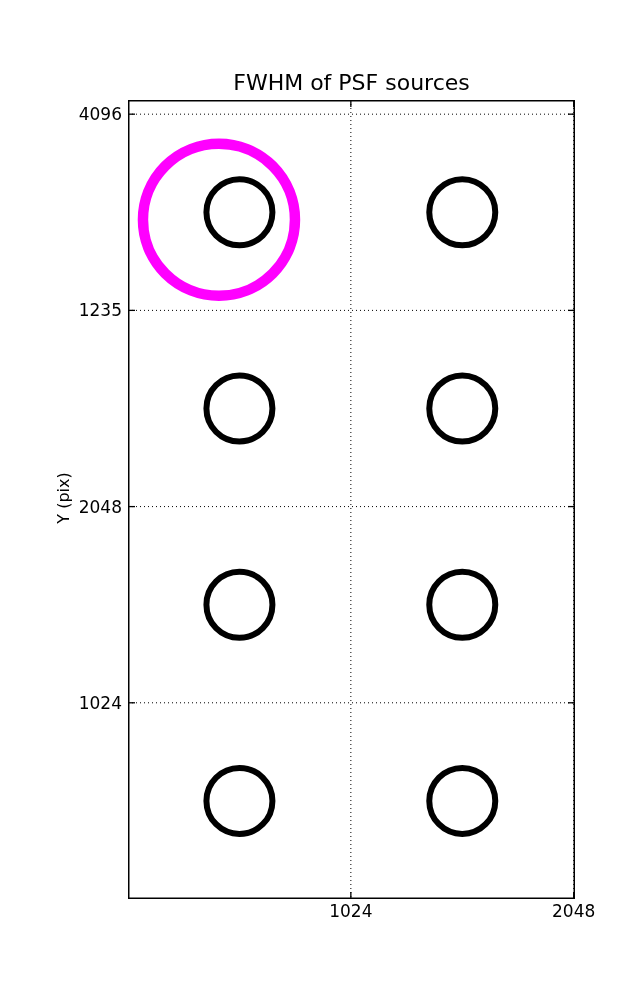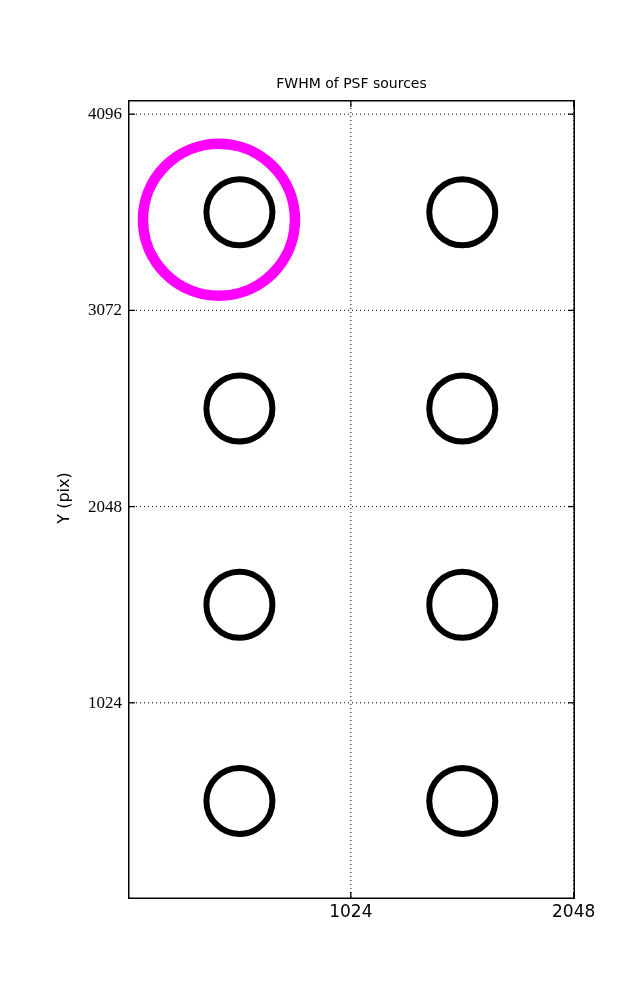--- a/index.html
+++ b/index.html
@@ -15,21 +15,21 @@
     font-family: "DejaVu Sans", "Liberation Sans", sans-serif;
     color: #000000;
     overflow: hidden;
   }
   .chart-title {
     position: absolute;
     left: 128px;
     width: 447px;
     top: 72px;
     text-align: center;
-    font-size: 14px;
+    font-size: 22px;
     line-height: 22px;
     white-space: nowrap;
   }
   .x-axis-label {
     position: absolute;
     left: 128px;
     width: 447px;
     top: 926px;
     text-align: center;
     font-size: 16px;
@@ -56,21 +56,20 @@
   }
   .tick-label {
     position: absolute;
     font-size: 17px;
     line-height: 18px;
     white-space: nowrap;
   }
   .y-tick-label {
     right: 515px;
     text-align: center;
-    font-family: Liberation Serif, serif;
   }
   .x-tick-label {
     width: 80px;
     text-align: center;
     top: 902px;
   }
 </style>
 </head>
 <body>
 
@@ -103,18 +102,18 @@
       <circle cx="334.2706913339825" cy="308.48681055155873" r="33" fill="none" stroke="#000000" stroke-width="6"></circle>
       <circle cx="111.42356377799416" cy="504.69208633093524" r="33" fill="none" stroke="#000000" stroke-width="6"></circle>
       <circle cx="334.2706913339825" cy="504.69208633093524" r="33" fill="none" stroke="#000000" stroke-width="6"></circle>
       <circle cx="111.42356377799416" cy="700.8973621103117" r="33" fill="none" stroke="#000000" stroke-width="6"></circle>
       <circle cx="334.2706913339825" cy="700.8973621103117" r="33" fill="none" stroke="#000000" stroke-width="6"></circle>
       <rect x="0.75" y="0.75" width="445.5" height="797.5" fill="none" stroke="#000" stroke-width="1.5"></rect>
     </svg>
   <div id="tick-labels">
       <div class="tick-label y-tick-label" style="top: 693.795px;">1024</div>
       <div class="tick-label y-tick-label" style="top: 497.589px;">2048</div>
-      <div class="tick-label y-tick-label" style="top: 301.384px;">3072</div>
+      <div class="tick-label y-tick-label" style="top: 301.384px;">1235</div>
       <div class="tick-label y-tick-label" style="top: 105.179px;">4096</div>
       <div class="tick-label x-tick-label" style="left: 310.847px;">1024</div>
       <div class="tick-label x-tick-label" style="left: 533.694px;">2048</div>
     </div>
 </div>
 
 </body></html>

